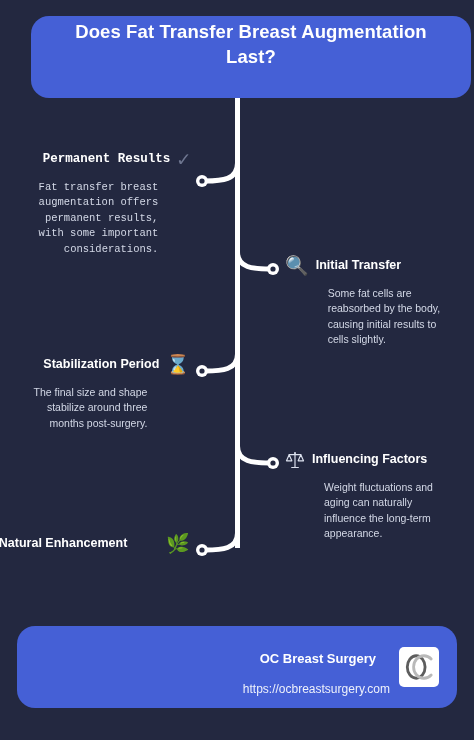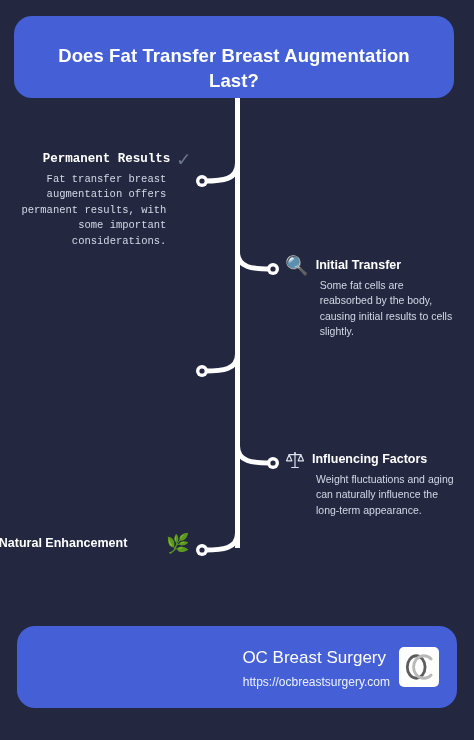--- a/index.html
+++ b/index.html
@@ -17,28 +17,28 @@
 
   #infographic {
     position: absolute;
     inset: 0;
     background: #232840;
   }
 
   
   .header-card {
     position: absolute;
-    left: 14px;
+    left: 31px;
     top: 16px;
     width: 440px;
     height: 82px;
     background: #4560d6;
     border-radius: 18px;
     display: flex;
-    align-items: flex-end;
+    align-items: flex-start;
     justify-content: center;
     box-sizing: border-box;
     padding: 4px 26px;
   }
   .header-title {
     color: #ffffff;
     font-size: 18.5px;
     font-weight: bold;
     line-height: 1.35;
     text-align: center;
@@ -78,21 +78,21 @@
     font-size: 12.5px;
     font-weight: bold;
     line-height: 1.25;
     margin: 0 0 3px 0;
     white-space: nowrap;
   }
   .item-desc {
     color: #d3d8e6;
     font-size: 10.5px;
     line-height: 1.48;
-    margin: 4px;
+    margin: 12px;
   }
   .item-icon {
     font-size: 19px;
     line-height: 1;
     flex: 0 0 auto;
     display: block;
   }
   .item-left .item-icon { margin-left: 7px; margin-top: -2px; }
   .item-right .item-icon { margin-right: 7px; margin-top: -2px; }
 
@@ -120,24 +120,24 @@
     justify-content: flex-end;
     box-sizing: border-box;
     padding: 0 18px 0 0;
   }
   .footer-text {
     text-align: right;
     margin-right: 9px;
   }
   .footer-brand {
     color: #ffffff;
-    font-size: 17px;
-    font-weight: normal;
+    font-size: 13px;
+    font-weight: bold;
     line-height: 1.35;
-    margin: 4px;
+    margin: 14px;
   }
   .footer-url {
     color: #eef1fb;
     font-size: 12px;
     line-height: 1.45;
     margin: 2px 0 0 0;
   }
   .footer-logo {
     width: 40px;
     height: 40px;
@@ -193,20 +193,27 @@
   </div>
 
   <div class="item item-right" style="left:285px; top:258px; width:175px;">
     <span class="item-icon">🔍</span>
     <div class="item-text">
       <p class="item-title">Initial Transfer</p>
       <p class="item-desc">Some fat cells are reabsorbed by the body, causing initial results to cells slightly.</p>
     </div>
   </div>
 
+  <div class="item item-left" style="left:10px; top:357px; width:180px;">
+    <div class="item-text">
+      <p class="item-title">Stabilization Period</p>
+      <p class="item-desc">The final size and shape stabilize around three months post-surgery.</p>
+    </div>
+    <span class="item-icon">⌛</span>
+  </div>
 
   <div class="item item-right" style="left:285px; top:452px; width:175px;">
     <span class="item-icon scale-icon">
       <svg width="20" height="20" viewBox="0 0 24 24" fill="none" stroke="#dde2ef" stroke-width="1.4" stroke-linecap="round" stroke-linejoin="round">
         <line x1="12" y1="4" x2="12" y2="21"></line>
         <line x1="5" y1="5.6" x2="19" y2="5.6"></line>
         <circle cx="12" cy="3.4" r="1.1" fill="#dde2ef" stroke="none"></circle>
         <line x1="8" y1="21" x2="16" y2="21"></line>
         <path d="M5 5.8 L1.8 13 h6.4 Z"></path>
         <path d="M19 5.8 L15.8 13 h6.4 Z"></path>

